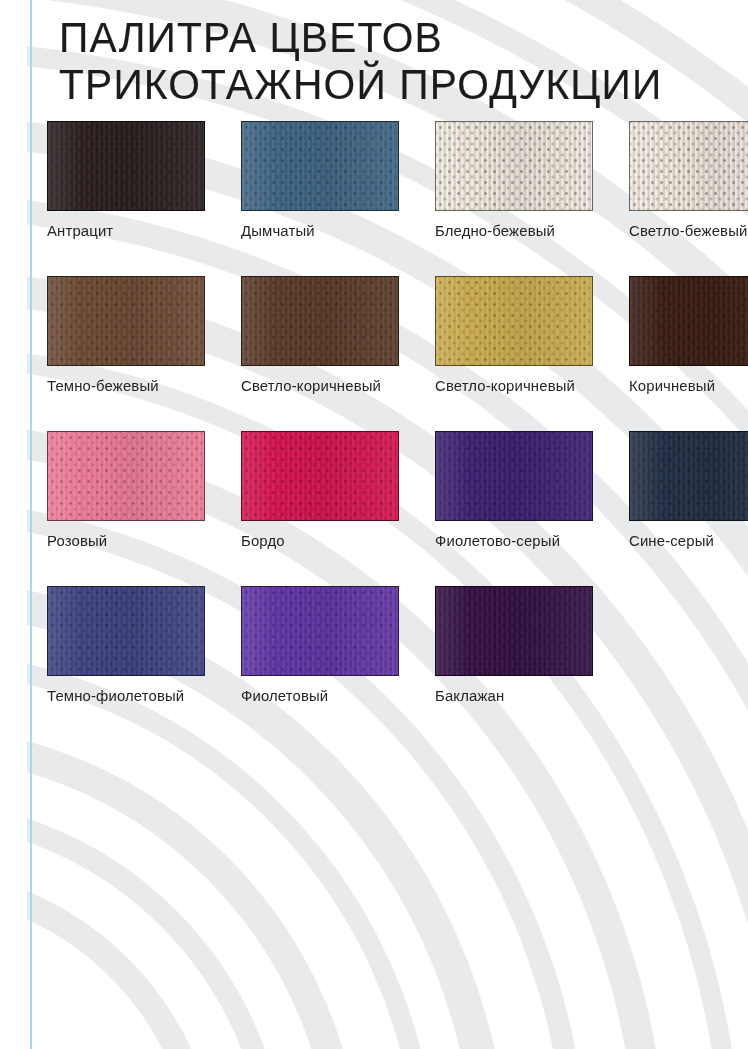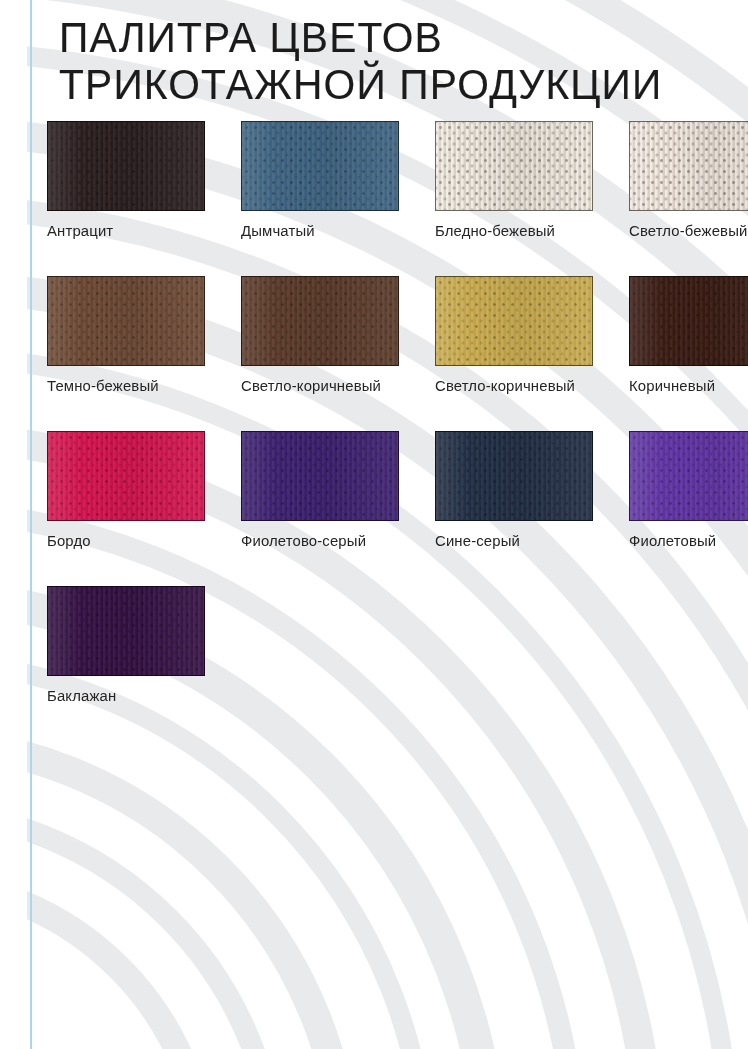--- a/index.html
+++ b/index.html
@@ -189,32 +189,40 @@
       </div>
       <div class="cell">
         <div class="swatch" style="background: rgb(201, 171, 79);"></div>
         <div class="swatch-label">Светло-коричневый</div>
       </div>
       <div class="cell">
         <div class="swatch" style="background: rgb(59, 29, 20);"></div>
         <div class="swatch-label">Коричневый</div>
       </div>
       <div class="cell">
+        <div class="swatch" style="background: rgb(236, 123, 150);"></div>
+        <div class="swatch-label">Розовый</div>
+      </div>
+      <div class="cell">
         <div class="swatch" style="background: rgb(212, 20, 79);"></div>
         <div class="swatch-label">Бордо</div>
       </div>
       <div class="cell">
         <div class="swatch" style="background: rgb(61, 33, 112);"></div>
         <div class="swatch-label">Фиолетово-серый</div>
       </div>
       <div class="cell">
         <div class="swatch" style="background: rgb(34, 47, 69);"></div>
         <div class="swatch-label">Сине-серый</div>
       </div>
       <div class="cell">
+        <div class="swatch" style="background: rgb(63, 67, 130);"></div>
+        <div class="swatch-label">Темно-фиолетовый</div>
+      </div>
+      <div class="cell">
         <div class="swatch" style="background: rgb(97, 53, 165);"></div>
         <div class="swatch-label">Фиолетовый</div>
       </div>
       <div class="cell">
         <div class="swatch" style="background: rgb(53, 17, 68);"></div>
         <div class="swatch-label">Баклажан</div>
       </div>
     </div>
 
 </div>

